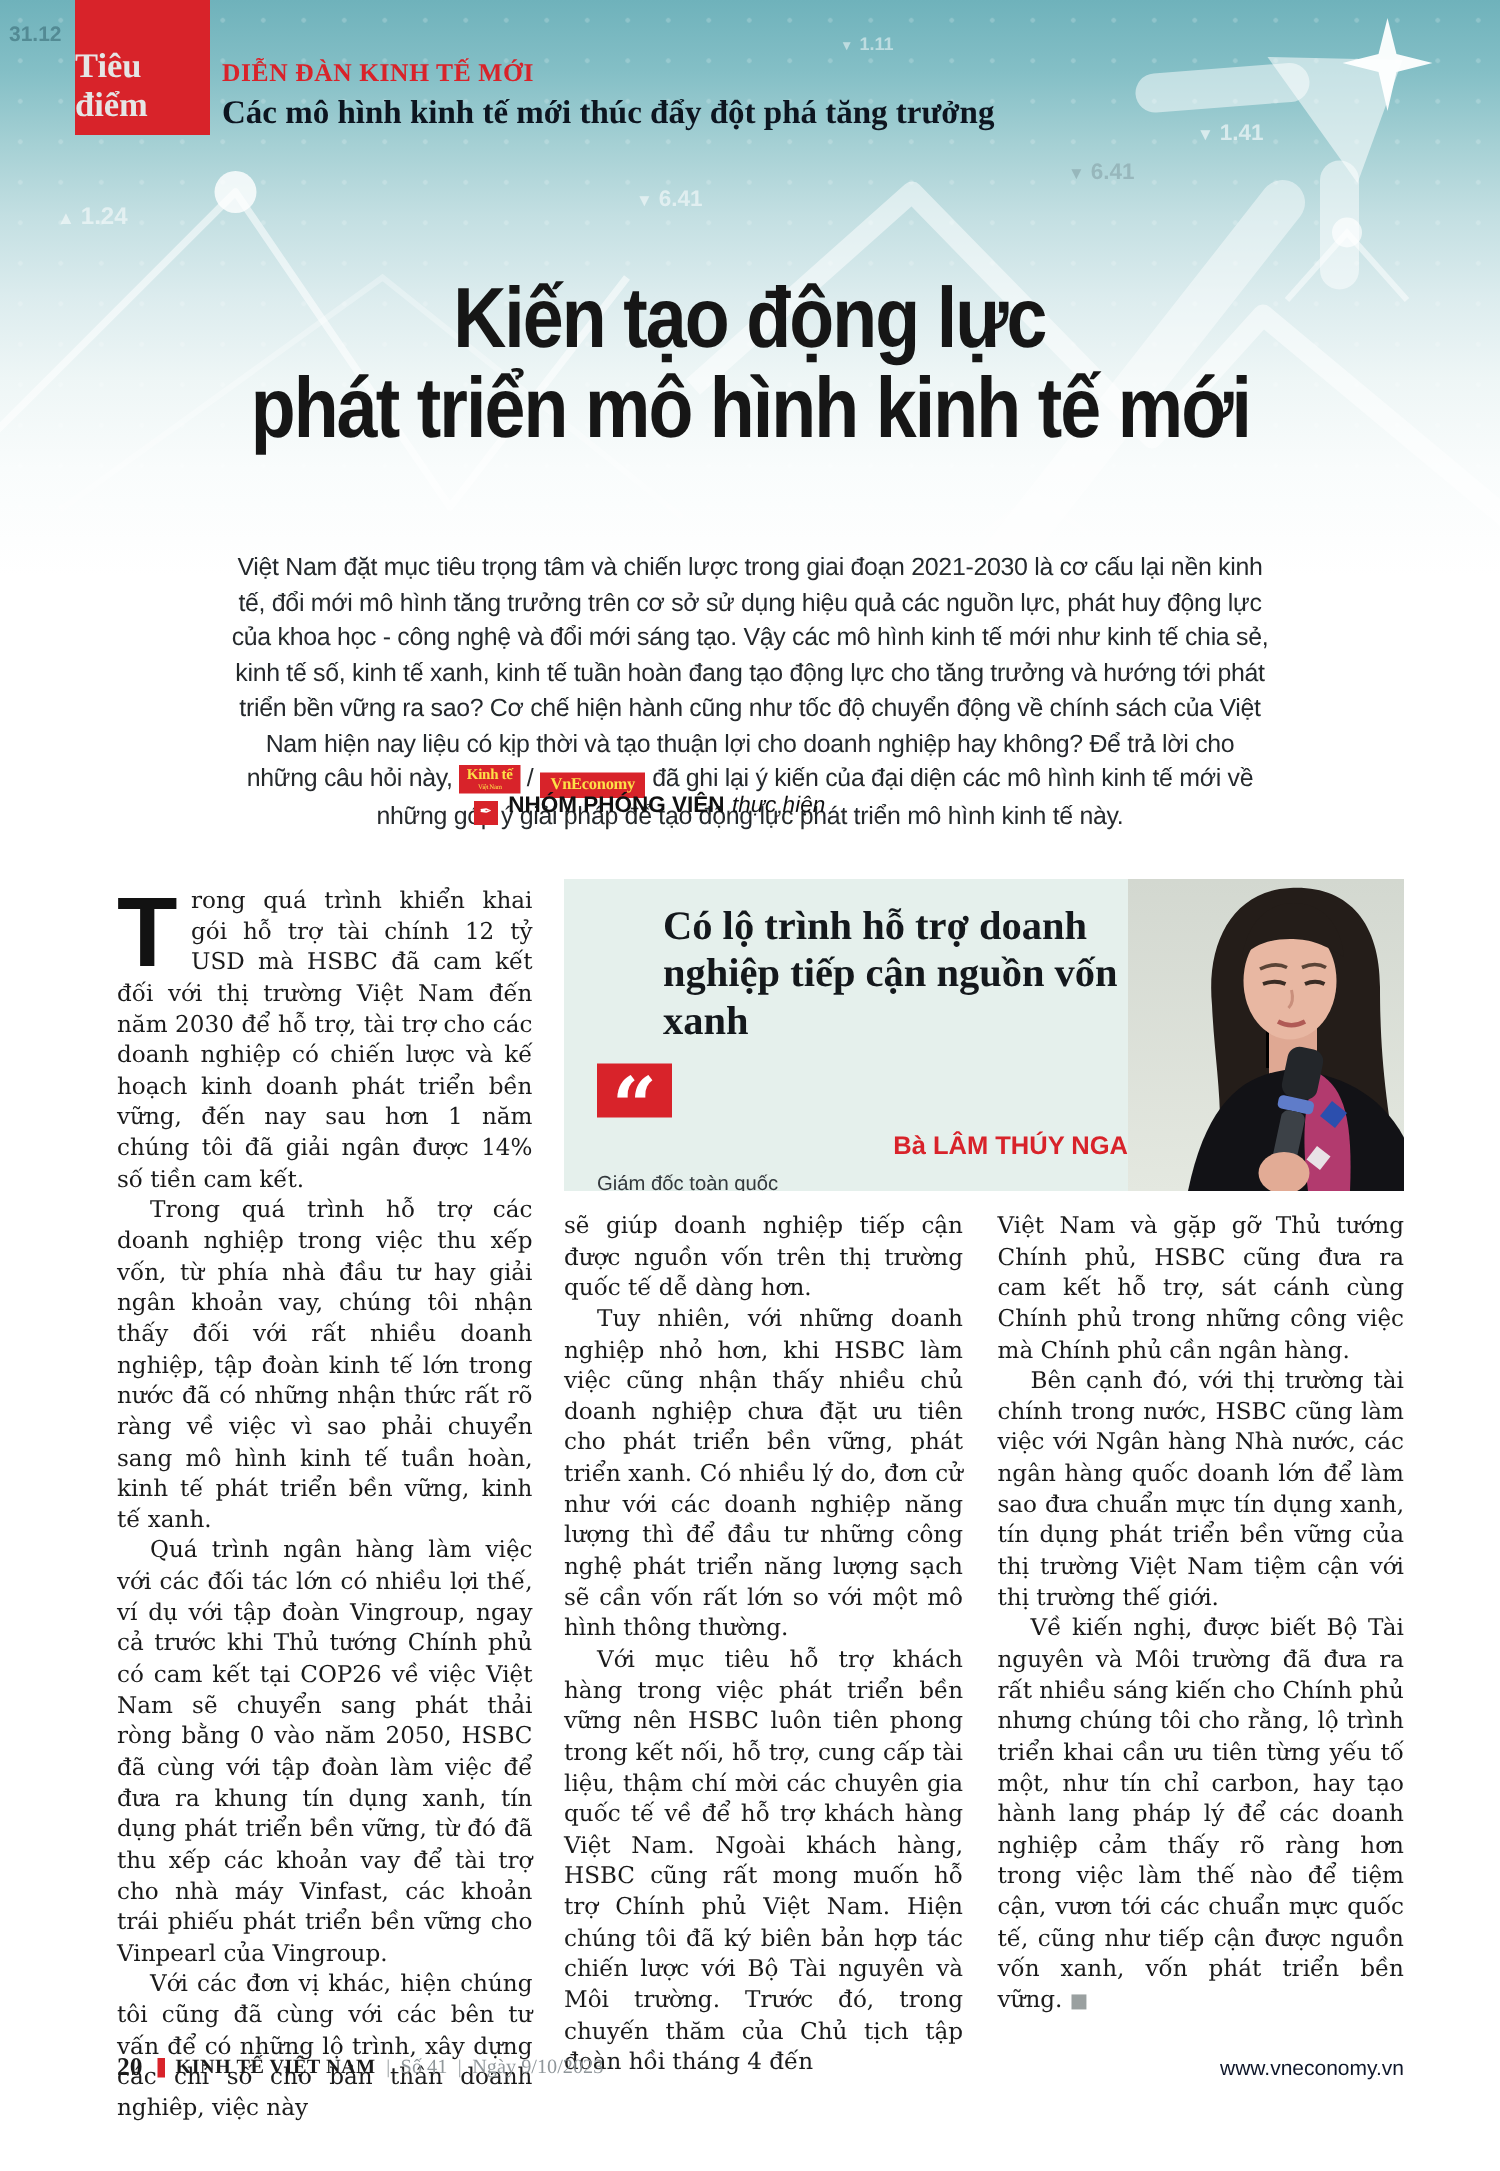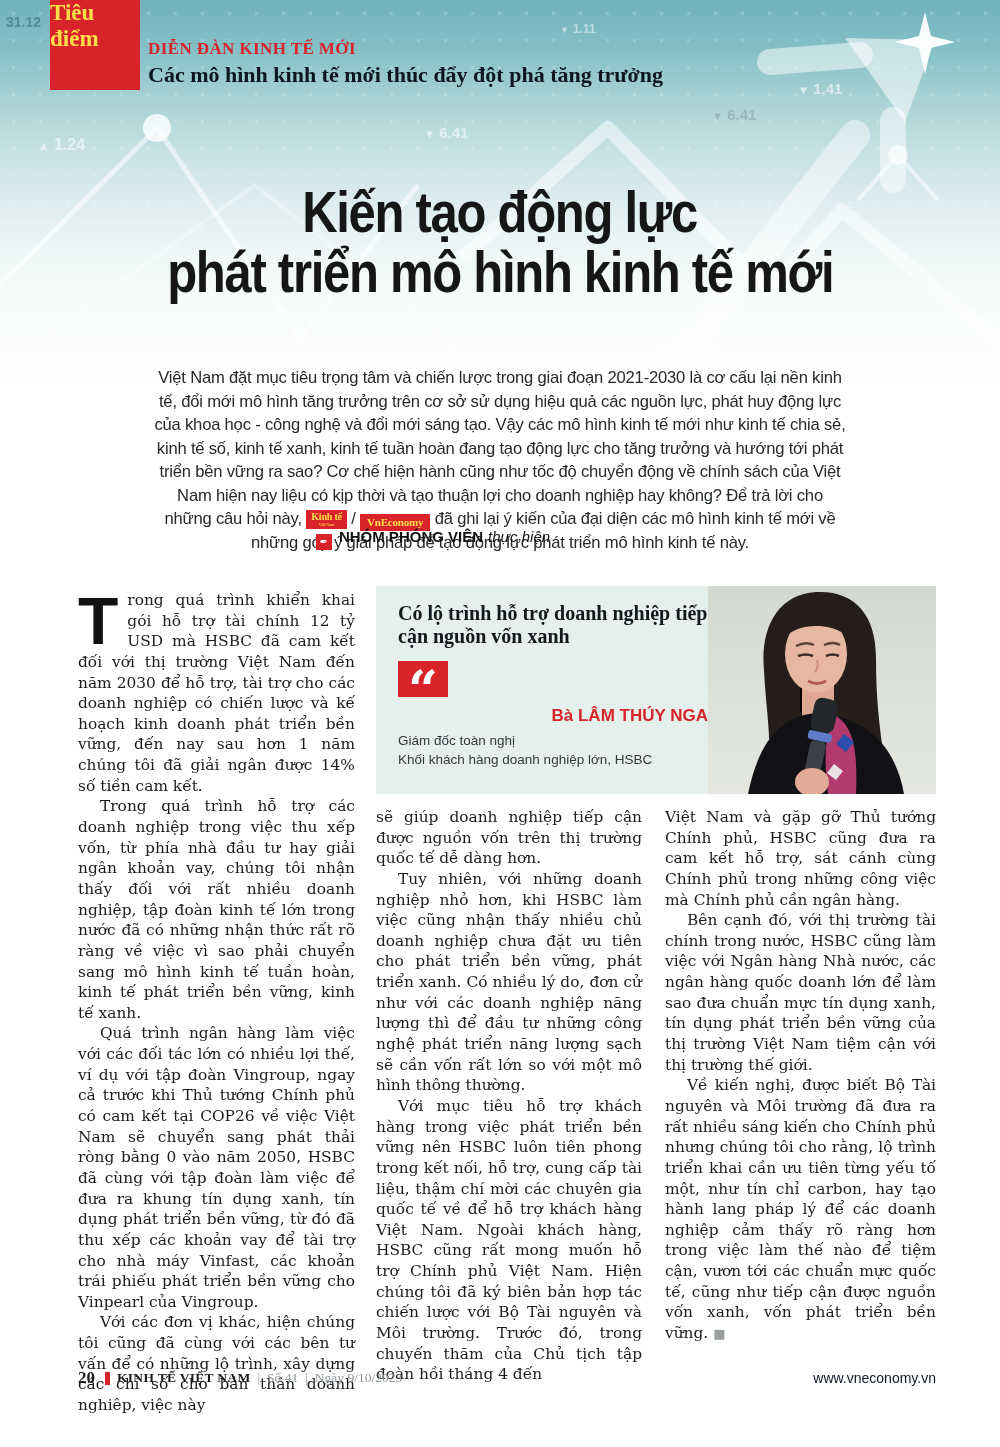--- a/index.html
+++ b/index.html
@@ -23,22 +23,22 @@
   .ticker .arr { font-size:.75em; margin-right:4px; }
   .t1 { left:2px;  top:14px;  font-size:14px; color:#4d838d; opacity:.85; }
   .t2 { left:38px; top:136px; font-size:16px; color:#ffffff; opacity:.55; }
   .t3 { left:560px;top:22px;  font-size:12px; color:#ffffff; opacity:.5; }
   .t4 { left:424px;top:124px; font-size:15px; color:#ffffff; opacity:.55; }
   .t5 { left:798px;top:80px;  font-size:15px; color:#ffffff; opacity:.6; }
   .t6 { left:712px;top:106px; font-size:15px; color:#8fadb2; opacity:.75; }
   
   .tieudiem {
     position:absolute; left:50px; top:0; width:90px; height:90px; background:#d8232a;
-    display:flex; justify-content:center; padding-bottom:7px;
-    color:#fde047; font-family:"Liberation Serif",serif; font-weight:700; font-size:23px;
+    display:flex; align-items:flex-end; justify-content:center; padding-bottom:7px;
+    color:#e5e5e5; font-family:"Liberation Serif",serif; font-weight:700; font-size:23px;
   }
   .kicker { position:absolute; left:148px; top:39px; }
   .section-title { color:#d8232a; font-family:"Liberation Serif",serif; font-weight:700; font-size:17px; letter-spacing:.4px; }
   .section-subtitle { color:#0d1520; font-family:"Liberation Serif",serif; font-weight:700; font-size:22px; margin-top:3px; }
   
   .main-title { position:absolute; left:0; top:182px; width:1000px; text-align:center; color:#161616; }
   .main-title .line {
     display:inline-block; transform:scaleX(.86); transform-origin:50% 50%;
     font-family:"Liberation Sans",sans-serif; font-weight:700; font-size:57px; line-height:1.06; letter-spacing:-1.5px;
   }
@@ -72,21 +72,21 @@
   .col2 { width:266px; margin-right:23px; }
   .col3 { width:271px; }
   .dropcap {
     float:left; font-family:"Liberation Sans",sans-serif; font-weight:700; font-size:66px; line-height:.82;
     padding:4px 9px 0 0; color:#121212;
   }
   .endmark { color:#9aa0a0; font-size:13px; }
   
   .qbox { position:relative; width:560px; height:208px; background:#e5f0ec; display:flex; overflow:hidden; }
   .qbox-left { flex:1; padding:16px 0 0 22px; }
-  .qbox-title { font-family:"Liberation Serif",serif; font-weight:700; font-size:20px; line-height:1.16; color:#14181c; width:310px; }
+  .qbox-title { font-family:"Liberation Serif",serif; font-weight:700; font-size:27px; line-height:1.16; color:#14181c; width:310px;margin-left:44px; }
   .qmark {
     margin-top:13px; width:50px; height:36px; background:#d8232a; color:#fff; overflow:hidden;
     font-family:"DejaVu Serif",serif; font-weight:700; font-size:52px; line-height:58px; text-align:center;
   }
   .qname { margin-top:9px; color:#d8232a; font-family:"Liberation Sans",sans-serif; font-weight:700; font-size:17px;text-align:right; }
   .qrole { margin-top:6px; font-family:"Liberation Sans",sans-serif; font-size:13.5px; line-height:1.4; color:#33383c; }
   .qphoto { width:232px; height:208px; flex:none; }
   
   .footer {
     position:absolute; left:78px; top:1368px; width:858px; display:flex; justify-content:space-between; align-items:center;
@@ -172,21 +172,21 @@
   </div>
 
   <div class="rightwrap">
 
     <div class="qbox">
       <div class="qbox-left">
         <div class="qbox-title">Có lộ trình hỗ trợ doanh nghiệp tiếp cận nguồn vốn xanh</div>
         <div class="qmark">“</div>
         <div class="qname">Bà LÂM THÚY NGA</div>
         <div class="qrole">
-          <span>Giám đốc toàn nghị</span><br>
+          <span>Giám đốc toàn quốc</span><br>
           <span>Khối khách hàng doanh nghiệp lớn, HSBC</span>
         </div>
       </div>
       <svg class="qphoto" viewBox="0 0 232 208" xmlns="http://www.w3.org/2000/svg">
         <defs>
           <linearGradient id="phbg" x1="0" y1="0" x2="0" y2="1">
             <stop offset="0" stop-color="#d3d8d0"></stop>
               <stop offset="1" stop-color="#e4e8e0"></stop>
           </linearGradient>
         </defs>

